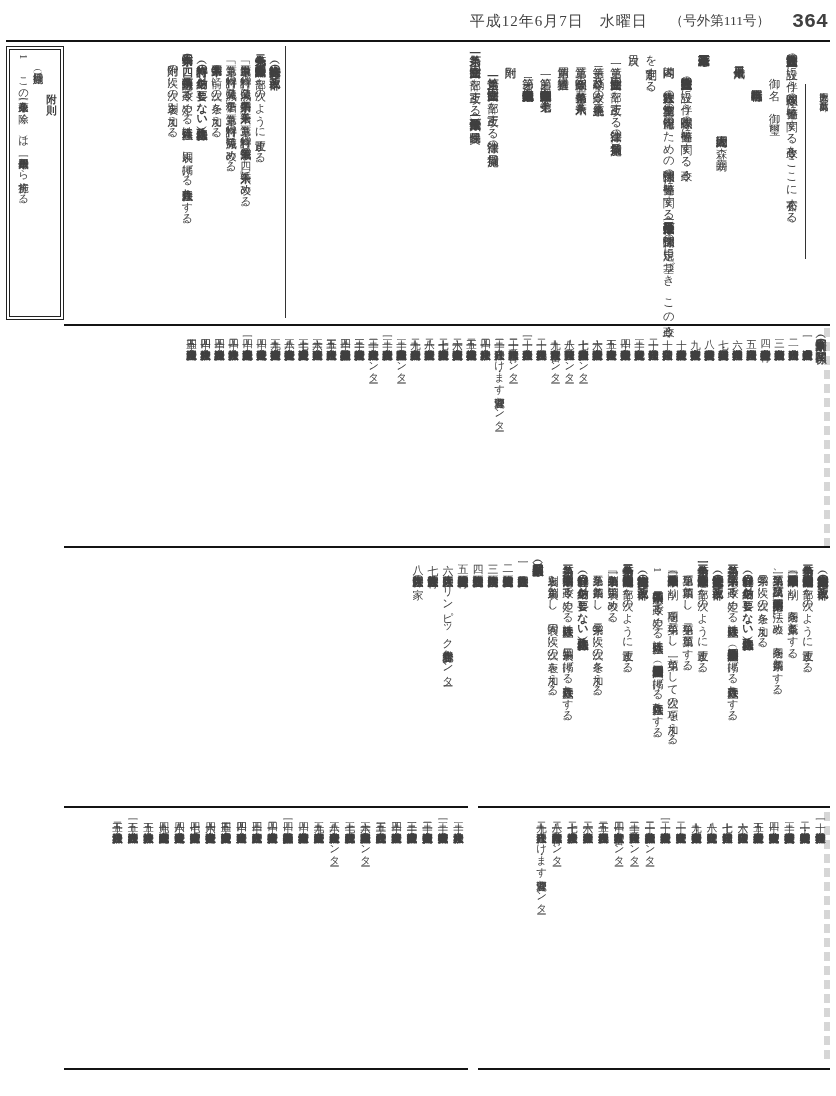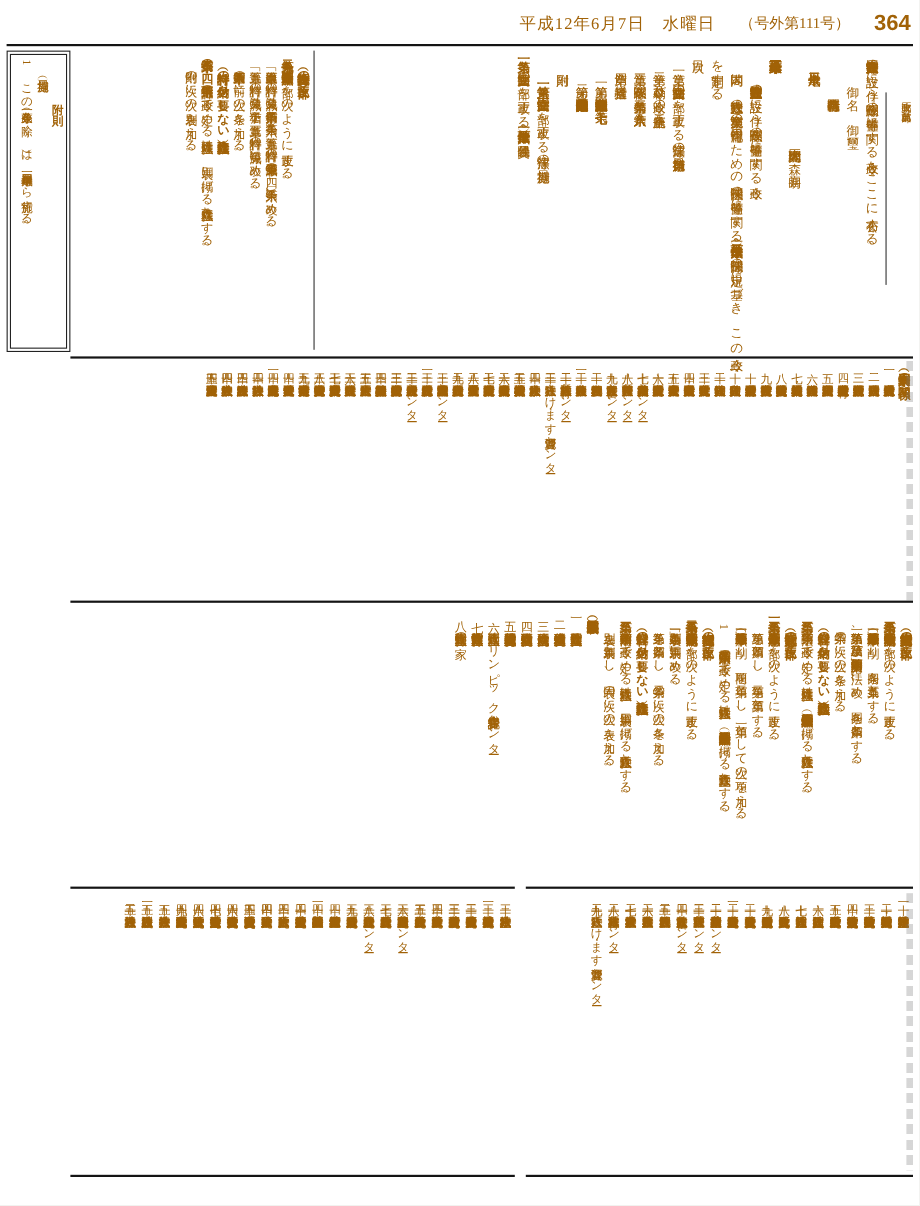--- a/index.html
+++ b/index.html
@@ -1,24 +1,24 @@
 <!DOCTYPE html>
 <html lang="ja"><head>
 <meta charset="utf-8">
 <style>
   html,body{margin:0;padding:0;background:#e8e8e4;}
-  .page{position:relative;width:836px;height:1096px;background:#ffffff;color:#a16207;
+  .page{position:relative;width:836px;height:1096px;background:#ffffff;color:#404040;
         font-family:"Liberation Serif","DejaVu Serif",serif;overflow:hidden;}
   
   .masthead{position:absolute;top:4px;left:0;right:8px;height:34px;display:flex;
             align-items:center;justify-content:flex-end;gap:22px;white-space:nowrap;}
   .m-date{font-size:15px;letter-spacing:1px;}
   .m-kanpo{font-size:22px;font-weight:700;letter-spacing:2.6em;text-indent:0;margin-right:-2.2em;}
   .m-issue{font-size:13.5px;text-align:right;}
-  .m-page{font-size:20px;font-weight:700;font-family:Liberation Sans, sans-serif;}
+  .m-page{font-size:20px;font-weight:700;font-family:Liberation Mono, monospace;}
   .hrule{position:absolute;background:#141414;}
   
   .v{writing-mode:vertical-rl;text-orientation:mixed;}
   .v p{margin:0;padding:0;}
   .g, .v b{font-family:"Liberation Sans","DejaVu Sans",sans-serif;font-weight:700;}
   .i1{text-indent:1em}.i2{text-indent:2em}.i3{text-indent:3em}.i7{text-indent:7em}
   
   .sidebox{position:absolute;left:6px;top:46px;width:52px;height:268px;border:1px solid #222;padding:2px;}
   .sidebox-in{width:100%;height:100%;border:1px solid #222;box-sizing:border-box;
               font-size:10.5px;line-height:14.5px;padding:4px 1px;box-sizing:border-box;}

